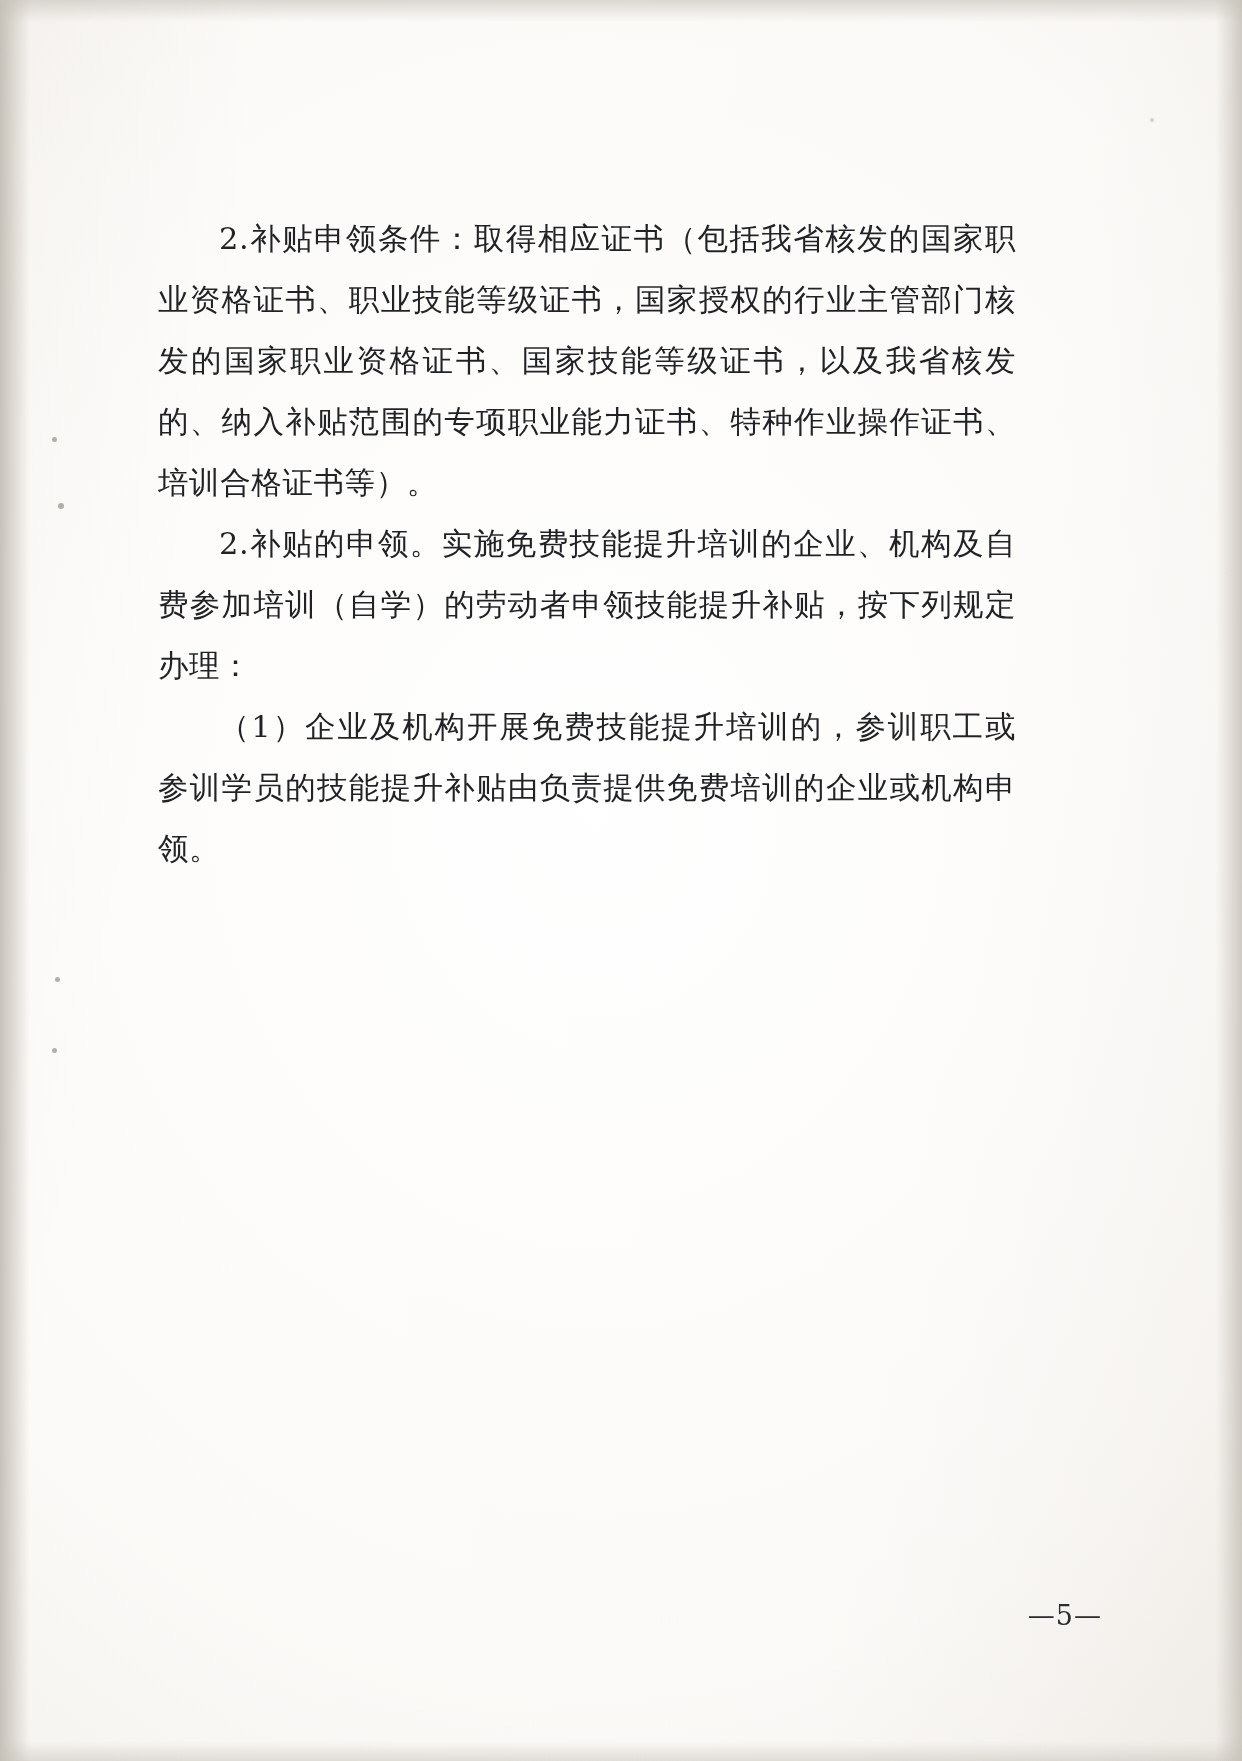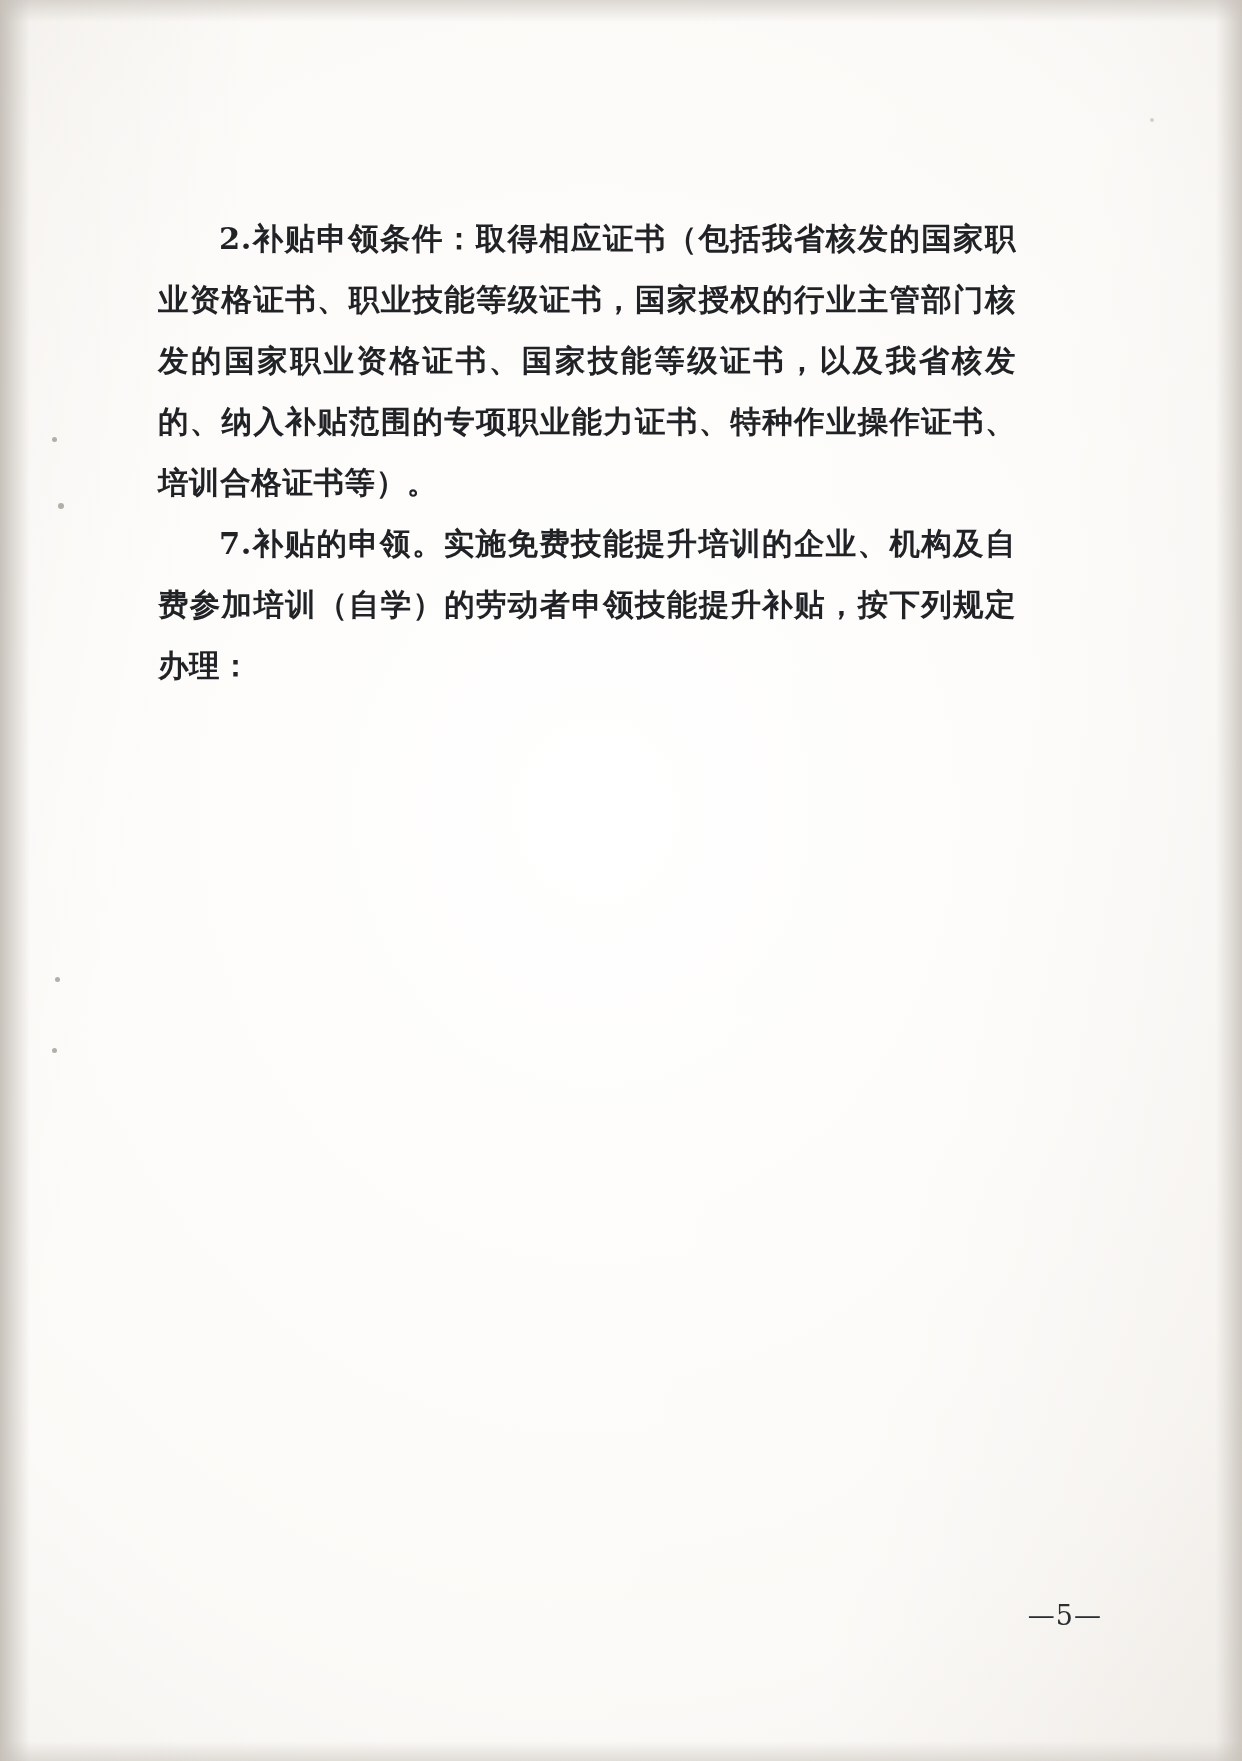--- a/index.html
+++ b/index.html
@@ -73,21 +73,20 @@
     font-family: "DejaVu Serif", "Liberation Serif", serif;
     font-size: 30.5px;
     line-height: 61px;
     color: #14161a;
     text-align: justify;
     text-justify: inter-character;
     letter-spacing: 0.6px;
     margin: 0 0 0 0;
     text-indent: 2em;
     word-break: break-all;
-    font-weight: bold;
     -webkit-font-smoothing: none;
   }
 
   .para.sub {
     text-indent: 2em;
   }
 
   
   .ink {
     filter: blur(0.18px) contrast(1.04);
@@ -135,21 +134,22 @@
   <div class="speck s3"></div>
   <div class="speck s4"></div>
   <div class="speck s5"></div>
 
   <div class="content">
 
     <p class="para ink">2.补贴申领条件：取得相应证书（包括我省核发的国家职业资格证书、职业技能等级证书，国家授权的行业主管部门核发的国家职业资格证书、国家技能等级证书，以及我省核发的、纳入补贴范围的专项职业能力证书、特种作业操作证书、培训合格证书等）。</p>
 
 
 
-    <p class="para ink">7.补贴的申领。实施免费技能提升培训的企业、机构及自费参加培训（自学）的劳动者申领技能提升补贴，按下列规定办理：</p>
+    <p class="para ink">2.补贴的申领。实施免费技能提升培训的企业、机构及自费参加培训（自学）的劳动者申领技能提升补贴，按下列规定办理：</p>
 
+    <p class="para sub ink">（1）企业及机构开展免费技能提升培训的，参训职工或参训学员的技能提升补贴由负责提供免费培训的企业或机构申领。</p>
 
 
   </div>
 
   <div class="page-number ink">—5—</div>
 
 </div>
 
 </body></html>

